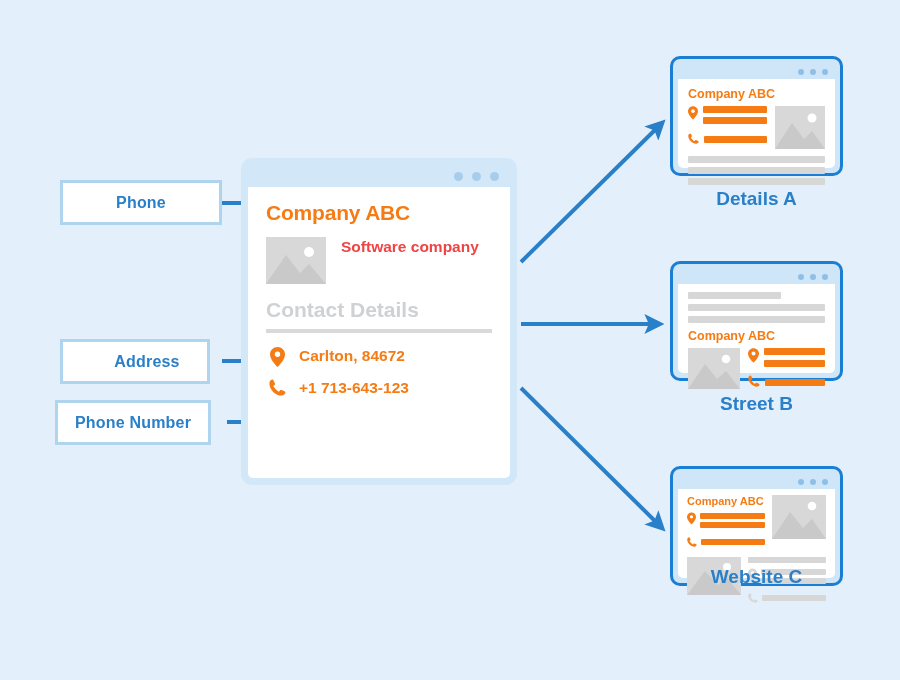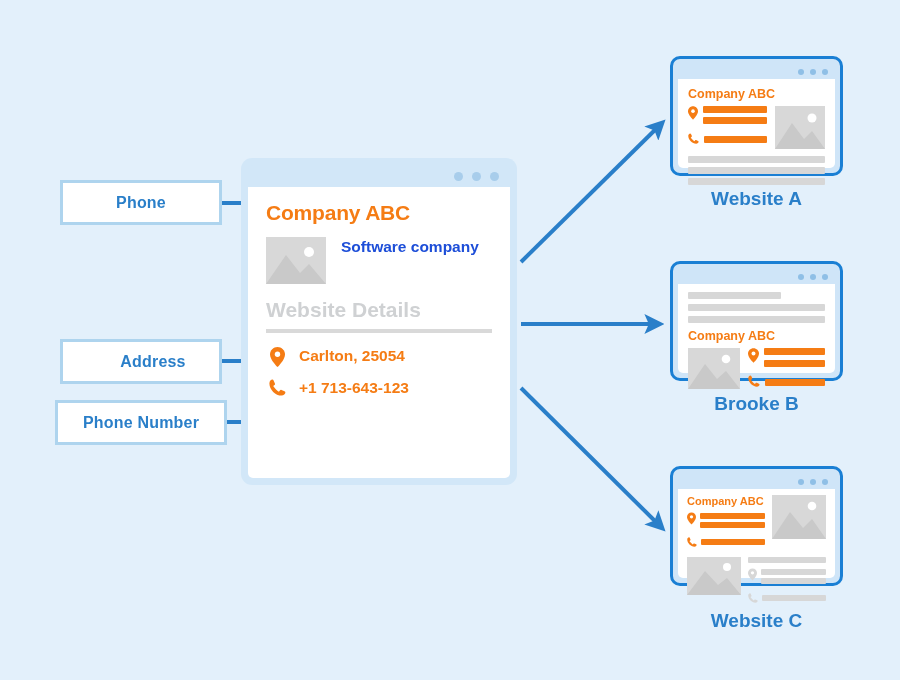--- a/index.html
+++ b/index.html
@@ -70,21 +70,21 @@
   }
   .row-img-desc { display: flex; align-items: flex-start; gap: 15px; margin-top: 12px; }
   .img-ph {
     background: #d8d8d8;
     position: relative;
     overflow: hidden;
     flex: none;
   }
   .img-ph svg { position: absolute; inset: 0; width: 100%; height: 100%; display: block; }
   #desc {
-    color: #1d4ed8;
+    color: #ef4444;
     font-size: 15.5px;
     font-weight: bold;
     line-height: 1.28;
     text-align: right;
   }
   #contact-heading {
     color: #cfd1d3;
     font-size: 21px;
     font-weight: bold;
     margin-top: 14px;
@@ -149,27 +149,27 @@
     <line x1="521" y1="324" x2="658" y2="324" stroke="#2a7fc9" stroke-width="4" marker-end="url(#ah)"></line>
     <line x1="521" y1="388" x2="661" y2="527" stroke="#2a7fc9" stroke-width="4" marker-end="url(#ah)"></line>
   </svg>
 
   <div class="label-box" style="left:60px; top:180px; width:162px; height:45px;">
     <span>Phone</span>
   </div>
   <div class="connector" style="left:222px; top:201px; width:30px;"></div>
   <div class="conn-dot" style="left:241px; top:195px;"></div>
 
-  <div class="label-box" style="left:60px; top:339px; width:162px; height:45px;padding-left:24px;">
+  <div class="label-box" style="left:60px; top:339px; width:150px; height:45px;padding-left:24px;">
     <span>Address</span>
   </div>
   <div class="connector" style="left:222px; top:359px; width:30px;"></div>
   <div class="conn-dot" style="left:241px; top:353px;"></div>
 
-  <div class="label-box" style="left:55px; top:400px; width:172px; height:45px;">
+  <div class="label-box" style="left:55px; top:400px; width:156px; height:45px;">
     <span>Phone Number</span>
   </div>
   <div class="connector" style="left:227px; top:420px; width:25px;"></div>
   <div class="conn-dot" style="left:241px; top:414px;"></div>
 
   <div id="main-card">
     <div id="main-card-titlebar">
       <span class="dot"></span>
       <span class="dot"></span>
       <span class="dot"></span>
@@ -185,32 +185,32 @@
             <circle cx="43" cy="15" r="5" fill="#ffffff"></circle>
             <path d="M4 42 L22 20 L36 38 L43 30 L56 42 Z" fill="#ffffff" opacity="0"></path>
             <path d="M0 47 L20 18 L34 36 L43 27 L60 47 Z" fill="#c9c9c9"></path>
           </svg>
         </div>
         <div id="desc">
           <div>Software company</div>
         </div>
       </div>
 
-      <div id="contact-heading">Website Details</div>
+      <div id="contact-heading">Contact Details</div>
       <div id="divider"></div>
 
       <div class="detail-row">
         <span class="ico">
           <svg width="15" height="20" viewBox="0 0 15 20">
             <path d="M7.5 0C3.4 0 0 3.3 0 7.4c0 5.5 7.5 12.6 7.5 12.6S15 12.9 15 7.4C15 3.3 11.6 0 7.5 0z" fill="#f57c14"></path>
             <circle cx="7.5" cy="7.2" r="2.7" fill="#ffffff"></circle>
           </svg>
         </span>
         <div class="detail-text">
-          <div>Carlton, 25054</div>
+          <div>Carlton, 84672</div>
         </div>
       </div>
 
       <div class="detail-row">
         <span class="ico">
           <svg width="17" height="17" viewBox="0 0 17 17">
             <path d="M3.4 0.6C2 0.6 0.4 2.3 0.4 4.4c0 6.1 6.1 12.2 12.2 12.2 2.1 0 3.8-1.6 3.8-3 0-.6-.3-1-.9-1.3l-3-1.3c-.6-.3-1.2-.1-1.6.4l-1 1.3C8 11.6 5.4 9 4.2 7l1.3-1c.5-.4.7-1 .4-1.6l-1.3-3C4.3.9 3.9.6 3.4.6z" fill="#f57c14"></path>
           </svg>
         </span>
         <div class="detail-text">
@@ -261,21 +261,21 @@
           </svg>
         </div>
       </div>
       <div style="margin-top:7px;">
         <div class="bar gray"></div>
         <div class="bar gray" style="margin-top:4px;"></div>
         <div class="bar gray" style="margin-top:4px;"></div>
       </div>
     </div>
   </div>
-  <div class="site-label" style="left:670px; top:188px; width:173px;">Website A</div>
+  <div class="site-label" style="left:670px; top:188px; width:173px;">Details A</div>
 
   <div class="site-card" style="left:670px; top:261px; width:173px; height:120px;">
     <div class="site-titlebar">
       <span class="dot"></span>
       <span class="dot"></span>
       <span class="dot"></span>
     </div>
     <div class="site-body">
       <div>
         <div class="bar gray" style="width:68%;"></div>
@@ -309,21 +309,21 @@
               <svg width="12" height="12" viewBox="0 0 17 17">
                   <path d="M3.4 0.6C2 0.6 0.4 2.3 0.4 4.4c0 6.1 6.1 12.2 12.2 12.2 2.1 0 3.8-1.6 3.8-3 0-.6-.3-1-.9-1.3l-3-1.3c-.6-.3-1.2-.1-1.6.4l-1 1.3C8 11.6 5.4 9 4.2 7l1.3-1c.5-.4.7-1 .4-1.6l-1.3-3C4.3.9 3.9.6 3.4.6z" fill="#f57c14"></path>
                 </svg>
             </span>
             <div class="bar orange" style="flex:1;"></div>
           </div>
         </div>
       </div>
     </div>
   </div>
-  <div class="site-label" style="left:670px; top:393px; width:173px;">Brooke B</div>
+  <div class="site-label" style="left:670px; top:393px; width:173px;">Street B</div>
 
   <div class="site-card" style="left:670px; top:466px; width:173px; height:120px;">
     <div class="site-titlebar">
       <span class="dot"></span>
       <span class="dot"></span>
       <span class="dot"></span>
     </div>
     <div class="site-body" style="padding:6px 9px;">
       <div style="display:flex; gap:7px;">
         <div style="flex:1;">
@@ -384,15 +384,15 @@
               <svg width="10" height="10" viewBox="0 0 17 17">
                   <path d="M3.4 0.6C2 0.6 0.4 2.3 0.4 4.4c0 6.1 6.1 12.2 12.2 12.2 2.1 0 3.8-1.6 3.8-3 0-.6-.3-1-.9-1.3l-3-1.3c-.6-.3-1.2-.1-1.6.4l-1 1.3C8 11.6 5.4 9 4.2 7l1.3-1c.5-.4.7-1 .4-1.6l-1.3-3C4.3.9 3.9.6 3.4.6z" fill="#d7d7d7"></path>
                 </svg>
             </span>
             <div class="bar gray" style="flex:1;height:6px;"></div>
           </div>
         </div>
       </div>
     </div>
   </div>
-  <div class="site-label" style="left:670px; top:610px; width:173px;">Website C</div>
+  <div class="site-label" style="left:670px; top:566px; width:173px;">Website C</div>
 
 </div>
 
 </body></html>

